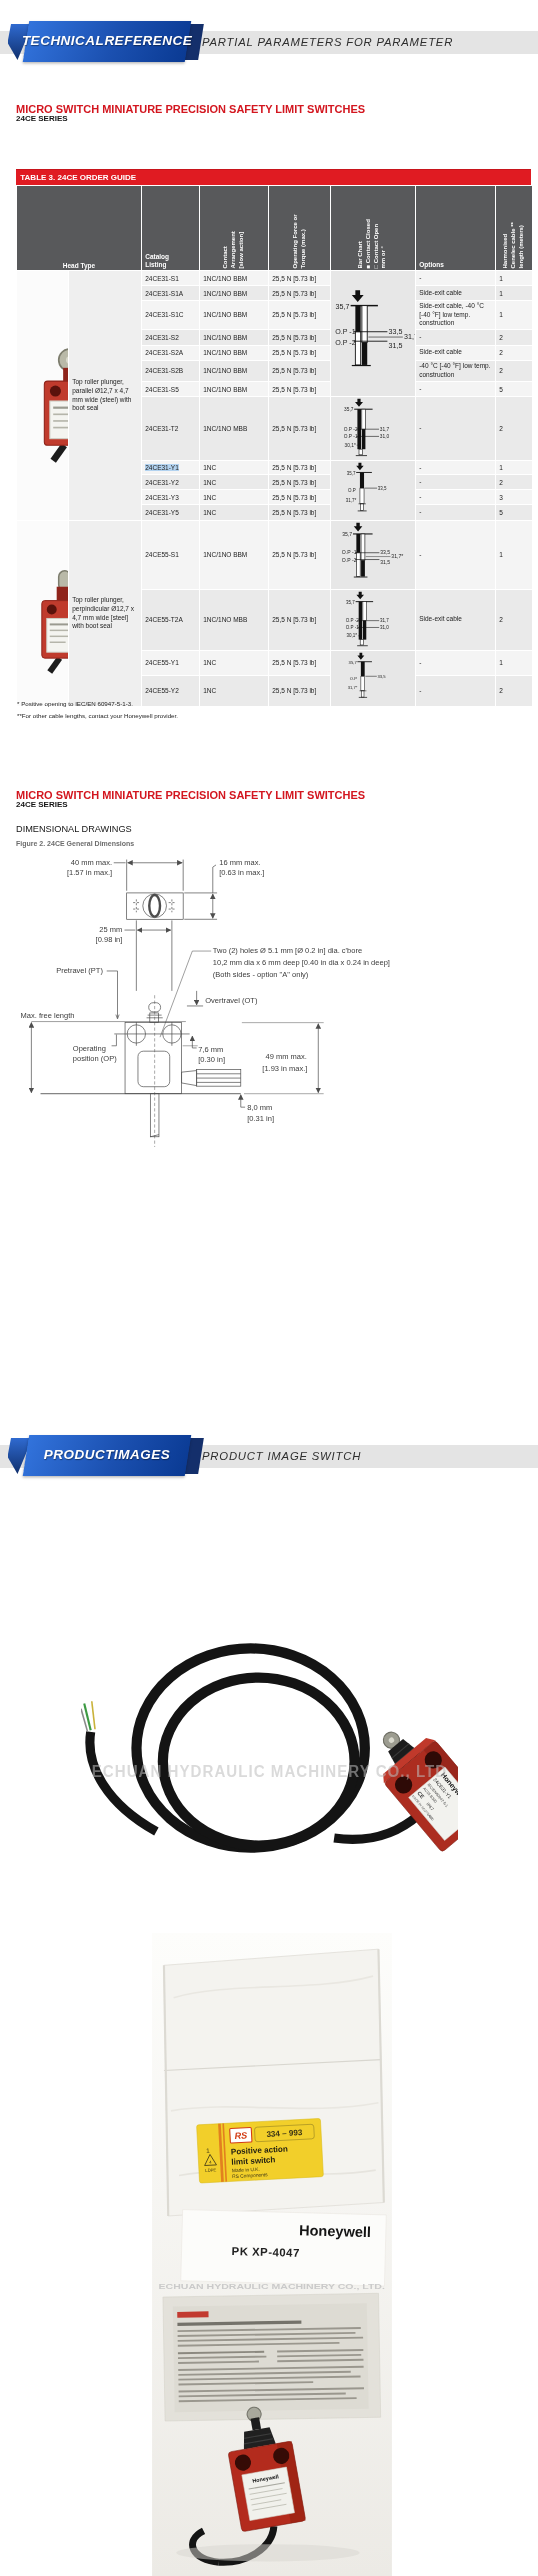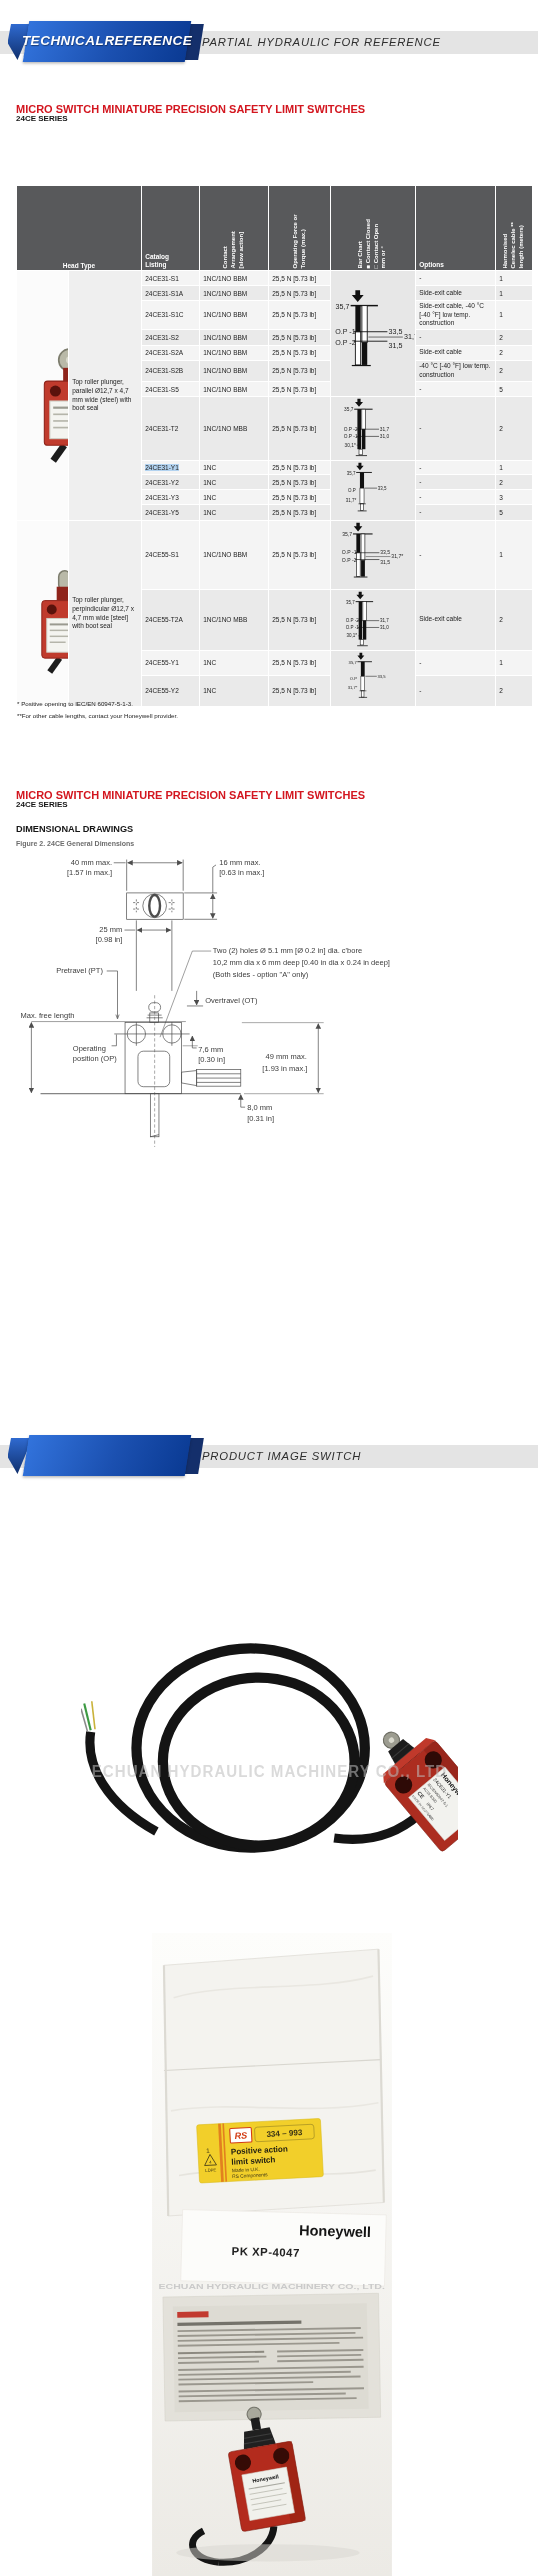--- a/index.html
+++ b/index.html
@@ -20,21 +20,21 @@
         background:linear-gradient(105deg,#3273dc 0%,#1b50b0 55%,#0a3a93 100%);
         transform:skewX(-9deg);box-shadow:0 1.6px 2.7px rgba(0,0,0,.28)}
   .banner .ribbon-text{position:absolute;left:26px;top:20.5px;width:162px;height:41px;
         display:flex;justify-content:center;align-items:center}
   .banner .ribbon-text span{color:#fff;font-style:italic;font-weight:bold;font-size:13.5px;
         letter-spacing:0.5px;line-height:1.15;text-shadow:0.5px 0.5px 1.1px rgba(0,0,0,.45)}
 
   
   .sec-title{position:absolute;left:16px;font-weight:bold;font-size:11px;color:#d3161f;white-space:nowrap}
   .sec-sub{position:absolute;left:16px;font-weight:bold;font-size:8px;color:#151515}
-  .dim-heading{position:absolute;left:16px;font-weight:bold;font-size:9.2px;color:#161616}
+  .dim-heading{position:absolute;left:16px;font-weight:normal;font-size:9.2px;color:#161616}
   .fig-caption{position:absolute;left:16px;font-weight:bold;font-size:7px;color:#6d6d6d}
 
   
   .table-bar{position:absolute;left:16px;top:169px;width:515px;height:16px;background:#e01b22;
         color:#fff;font-weight:bold;font-size:8px;line-height:16px;padding-left:4.3px;
         box-sizing:border-box;border-top:1.1px solid #c8141b}
   table.order{position:absolute;left:16px;top:185px;width:515px;border-collapse:collapse;
         table-layout:fixed;font-size:6.5px;color:#222}
   table.order td,table.order th{border:1.1px solid #fff;padding:1.1px 3.2px;box-sizing:border-box;overflow:hidden}
   table.order th{background:#58595b;color:#fff;font-weight:bold;font-size:6.5px}
@@ -153,33 +153,34 @@
         <line x1="30" y1="72" x2="54" y2="72" stroke="#9a9a90" stroke-width="2"></line>
         <line x1="30" y1="78" x2="50" y2="78" stroke="#b5b5aa" stroke-width="1.5"></line>
         <line x1="30" y1="84" x2="54" y2="84" stroke="#b5b5aa" stroke-width="1.5"></line>
         <line x1="30" y1="90" x2="46" y2="90" stroke="#b5b5aa" stroke-width="1.5"></line>
       </g>
     </defs>
   </svg>
 
   <div class="banner" style="top:0">
     <div class="strip"></div>
-    <div class="strip-label">PARTIAL HYDRAULIC FOR REFERENCE</div>
+    <div class="strip-label">PARTIAL PARAMETERS FOR PARAMETER</div>
     <div class="foldL"></div>
     <div class="foldR"></div>
     <div class="ribbon-main"></div>
     <div class="ribbon-text">
       <span>TECHNICAL</span>
       <span>REFERENCE</span>
     </div>
   </div>
 
   <div class="sec-title" style="top:103px">MICRO SWITCH MINIATURE PRECISION SAFETY LIMIT SWITCHES</div>
   <div class="sec-sub" style="top:114px">24CE SERIES</div>
 
+  <div class="table-bar">TABLE 3. 24CE ORDER GUIDE</div>
 
   <table class="order">
     <colgroup>
       <col style="width:52px">
         <col style="width:73px">
         <col style="width:58px">
         <col style="width:69px">
       <col style="width:62px">
         <col style="width:85px">
         <col style="width:80px">
@@ -485,20 +486,24 @@
       <text class="dtxt" x="424" y="492">[0.31 in]</text>
     </g>
   </svg>
 
   <div class="banner" style="top:1414px">
     <div class="strip"></div>
     <div class="strip-label">PRODUCT IMAGE SWITCH</div>
     <div class="foldL"></div>
     <div class="foldR"></div>
     <div class="ribbon-main"></div>
+    <div class="ribbon-text">
+      <span>PRODUCT</span>
+      <span>IMAGES</span>
+    </div>
   </div>
 
   <svg class="photo1" width="377" height="302" viewBox="0 0 700 560">
     <g fill="none" stroke="#141414">
       <path d="M 140 450 C 50 400, 8 330, 18 265" stroke-width="17"></path>
       <ellipse cx="315" cy="295" rx="212" ry="185" stroke-width="19"></ellipse>
       <ellipse cx="330" cy="320" rx="178" ry="156" stroke-width="19"></ellipse>
       <path d="M 470 462 C 540 472, 592 450, 628 418" stroke-width="17"></path>
     </g>
     <g>

